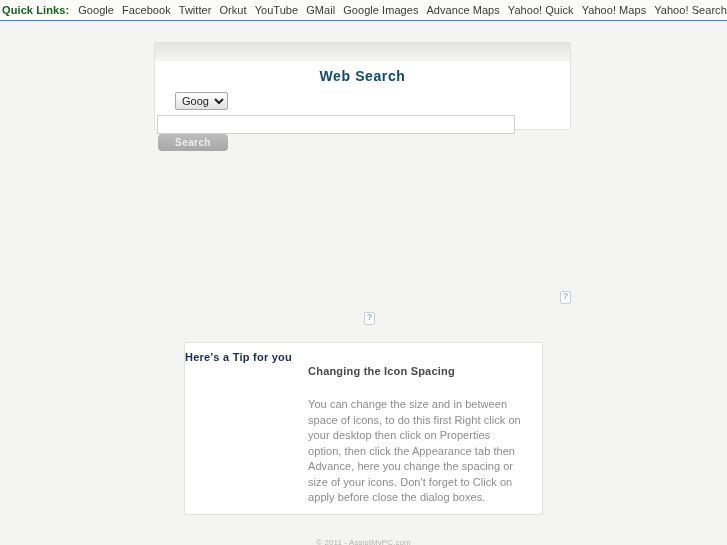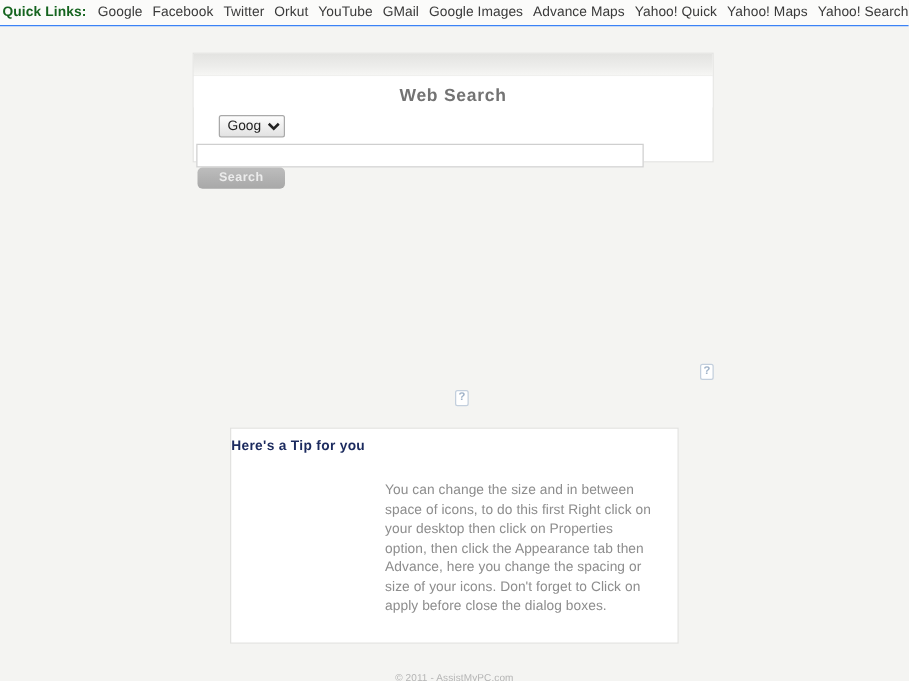--- a/index.html
+++ b/index.html
@@ -63,21 +63,21 @@
   }
   #search-panel-header {
     height: 17px;
     background: linear-gradient(to bottom, #e3e3e1 0%, #ededeb 60%, #f6f6f4 100%);
     border-bottom: 1px solid #f0f0ee;
   }
   #search-panel-title {
     text-align: center;
     font-size: 14px;
     font-weight: bold;
-    color: #737373;
+    color: #0c4a6e;
     letter-spacing: 0.6px;
     padding-top: 7px;
     padding-bottom: 2px;
     background: #ffffff;
   }
   #engine-select-row {
     padding: 6px 0 0 20px;
   }
   #engine-select {
     font-family: "Liberation Sans", sans-serif;
@@ -261,17 +261,18 @@
 </div>
 <button id="search-button">Search</button>
 
 <div class="broken-image" id="broken-image-center"></div>
 <div class="broken-image" id="broken-image-right"></div>
 
 <div id="tip-box">
   <div id="tip-box-header"></div>
   <div id="tip-box-title">Here's a Tip for you</div>
   <div id="tip-body">
+    <div id="tip-heading">Changing the Icon Spacing</div>
     <div id="tip-text">You can change the size and in between space of icons, to do this first Right click on your desktop then click on Properties option, then click the Appearance tab then Advance, here you change the spacing or size of your icons. Don't forget to Click on apply before close the dialog boxes.</div>
   </div>
 </div>
 
 <div id="page-footer">© 2011 - AssistMyPC.com</div>
 
 </body></html>

